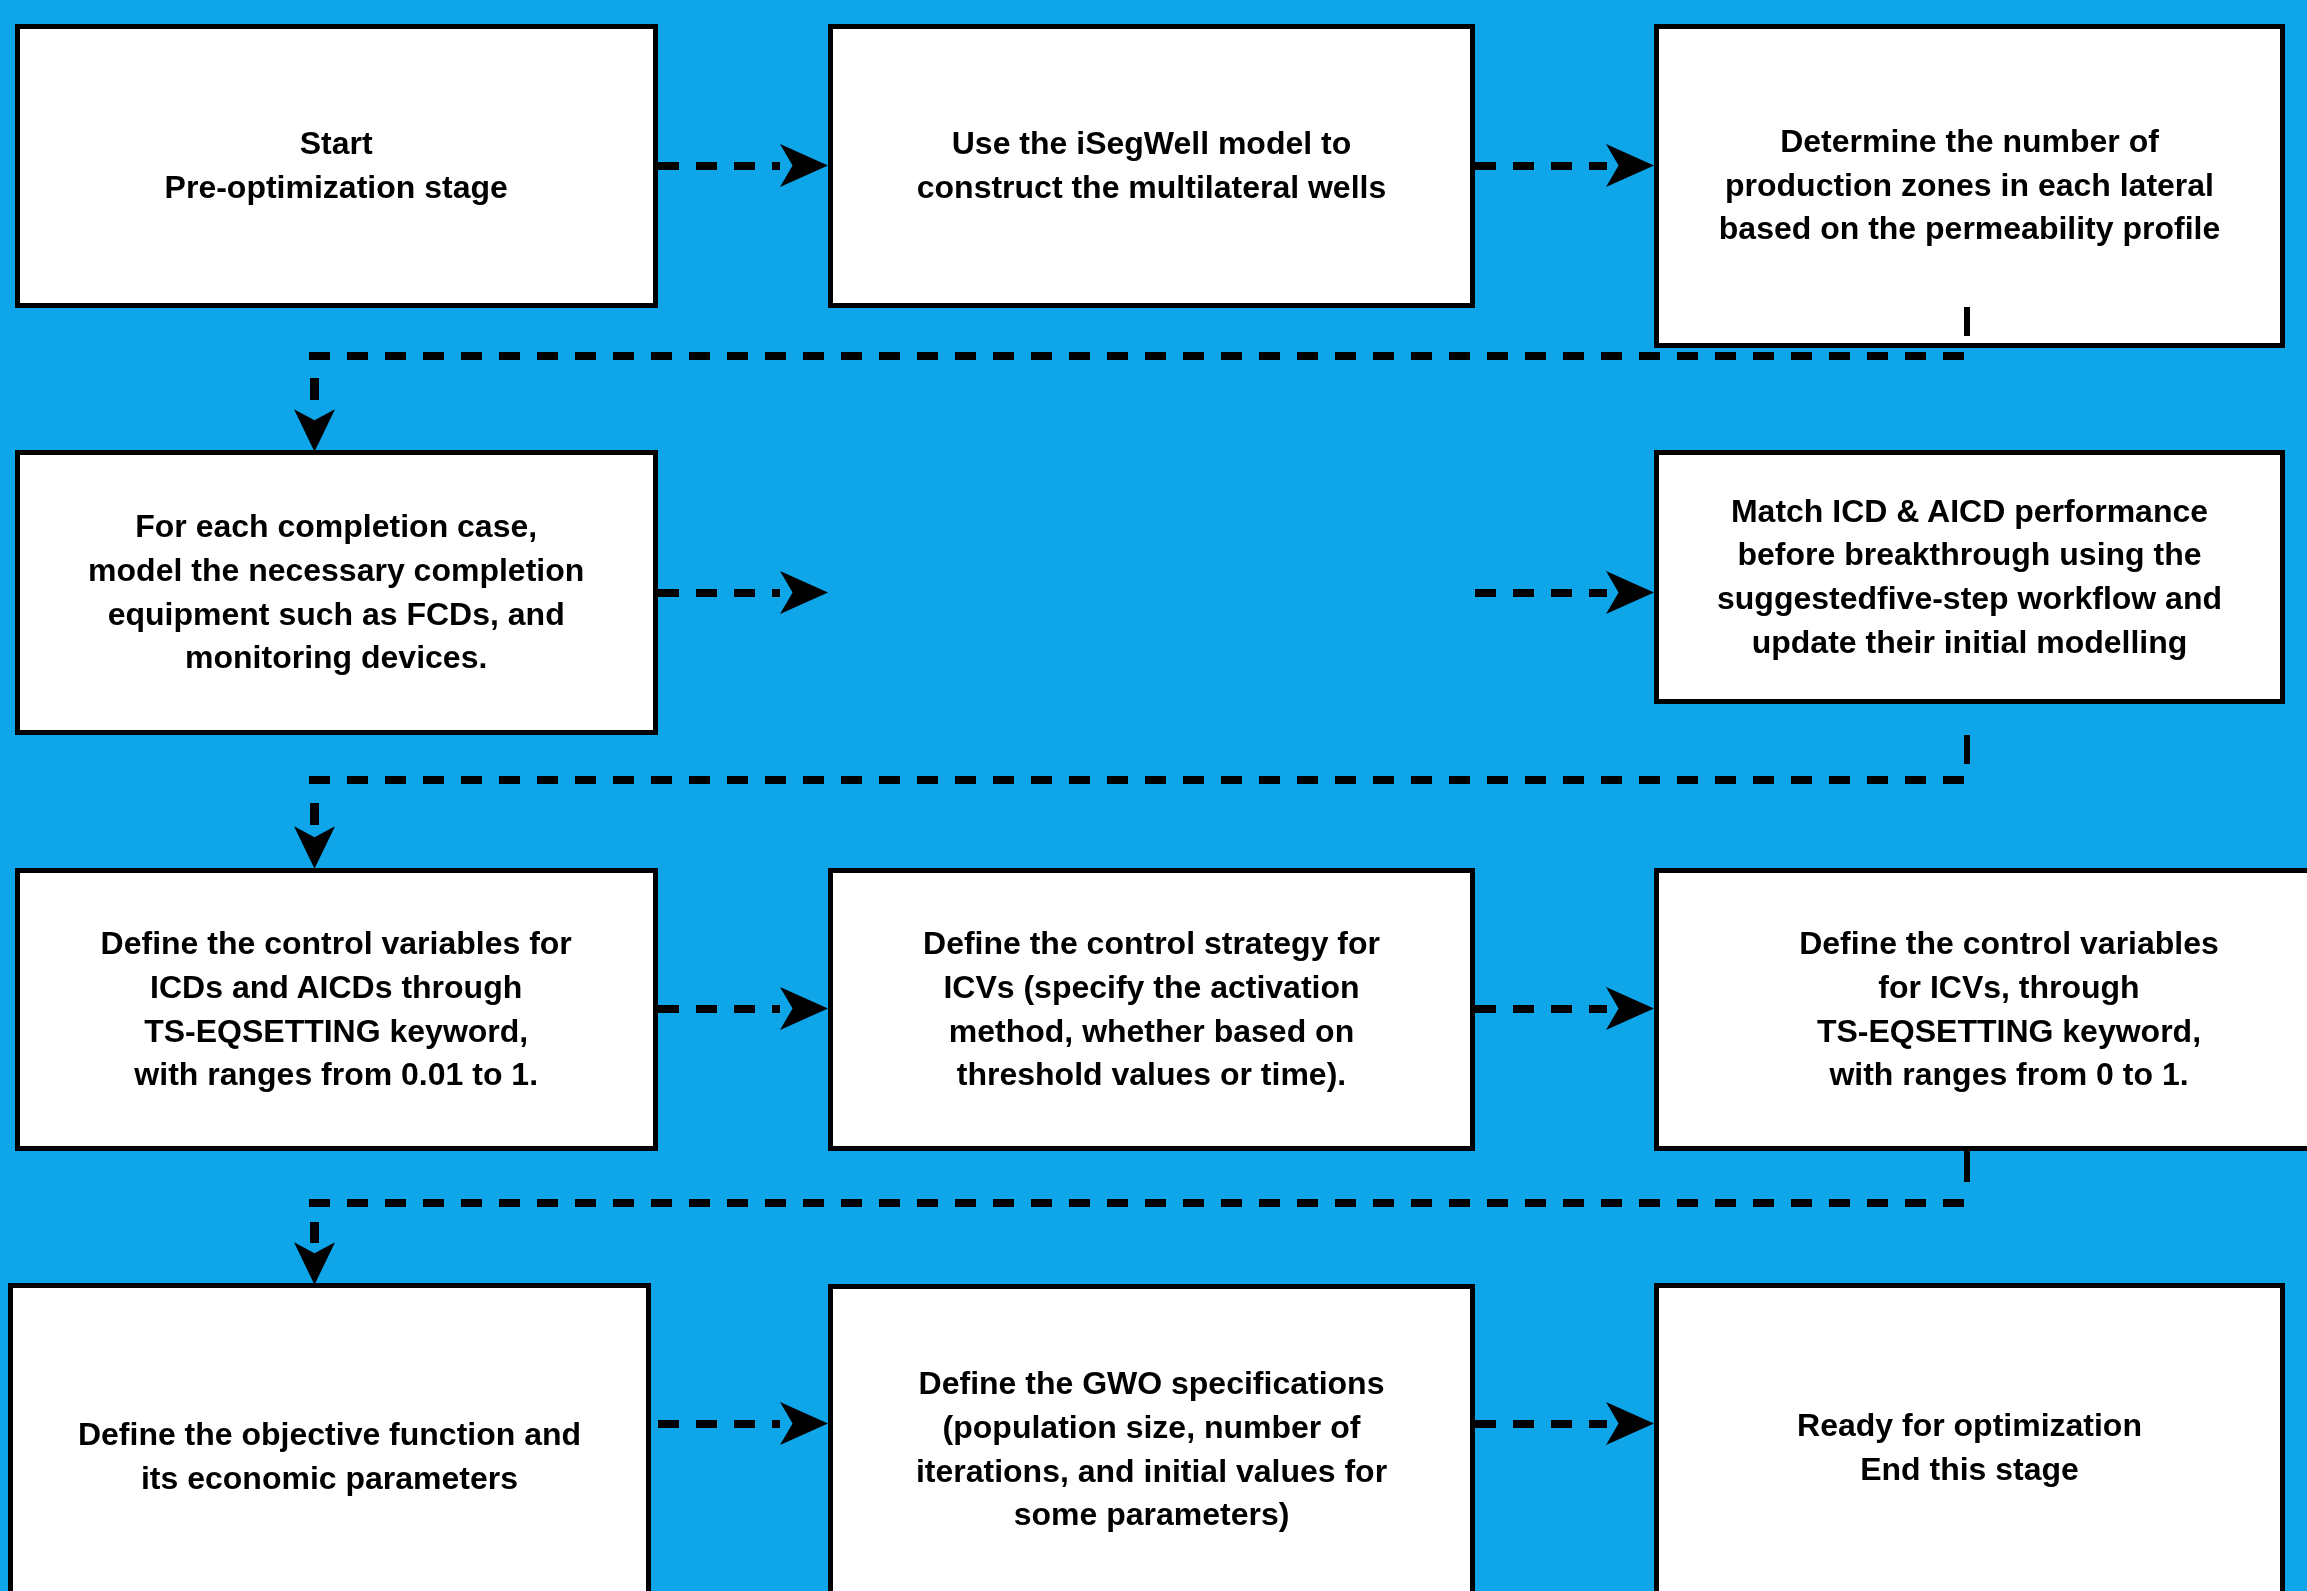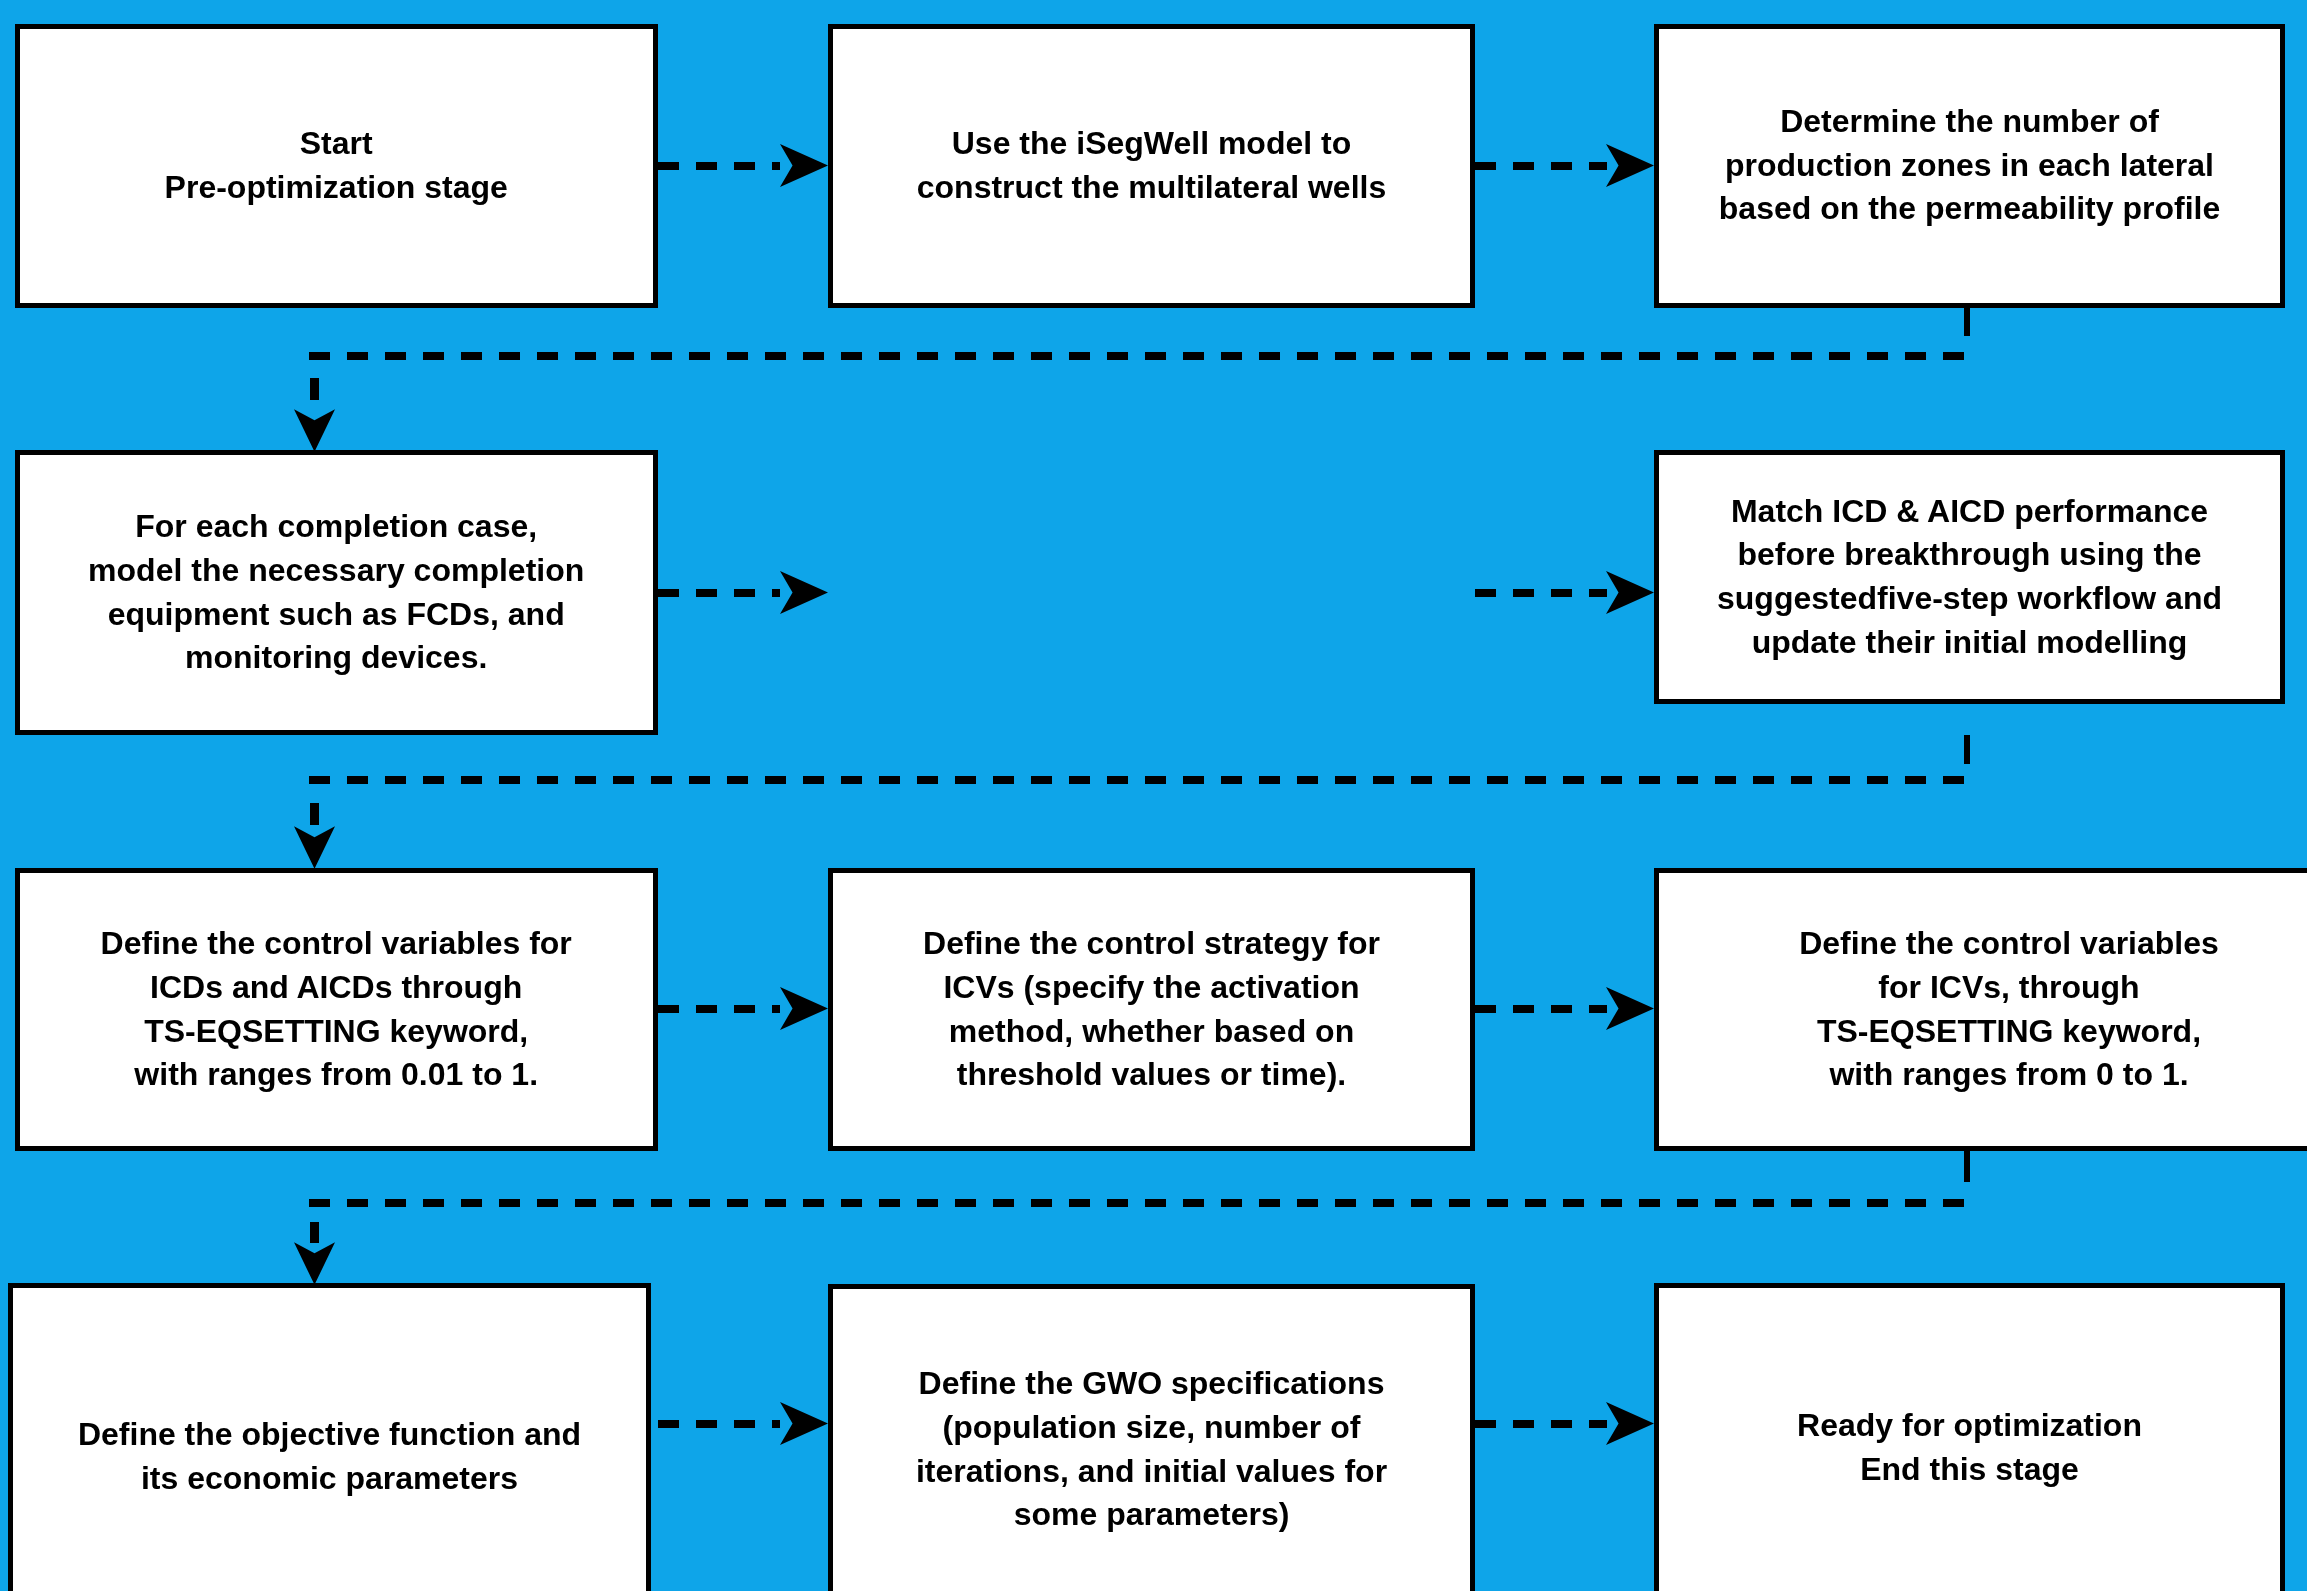--- a/index.html
+++ b/index.html
@@ -56,21 +56,21 @@
 </style>
 </head>
 <body>
 
 <div id="canvas">
 
   <div class="box" style="left:14.7px;top:23.5px;width:643px;height:284px">Start
 Pre-optimization stage</div>
   <div class="box" style="left:828px;top:23.5px;width:647px;height:284px">Use the iSegWell model to
 construct the multilateral wells</div>
-  <div class="box" style="left:1654px;top:23.5px;width:631px;height:284px">Determine the number of
+  <div class="box" style="left:1654px;top:23.5px;width:631px;height:324px">Determine the number of
 production zones in each lateral
 based on the permeability profile</div>
 
   <div class="box" style="left:14.7px;top:450px;width:643px;height:285px">For each completion case,
 model  the necessary completion
 equipment such as FCDs, and
 monitoring devices.</div>
   <div class="box" style="left:1654px;top:450px;width:631px;height:254px">Match ICD &amp; AICD performance
 before breakthrough using the
 suggestedfive-step workflow and

